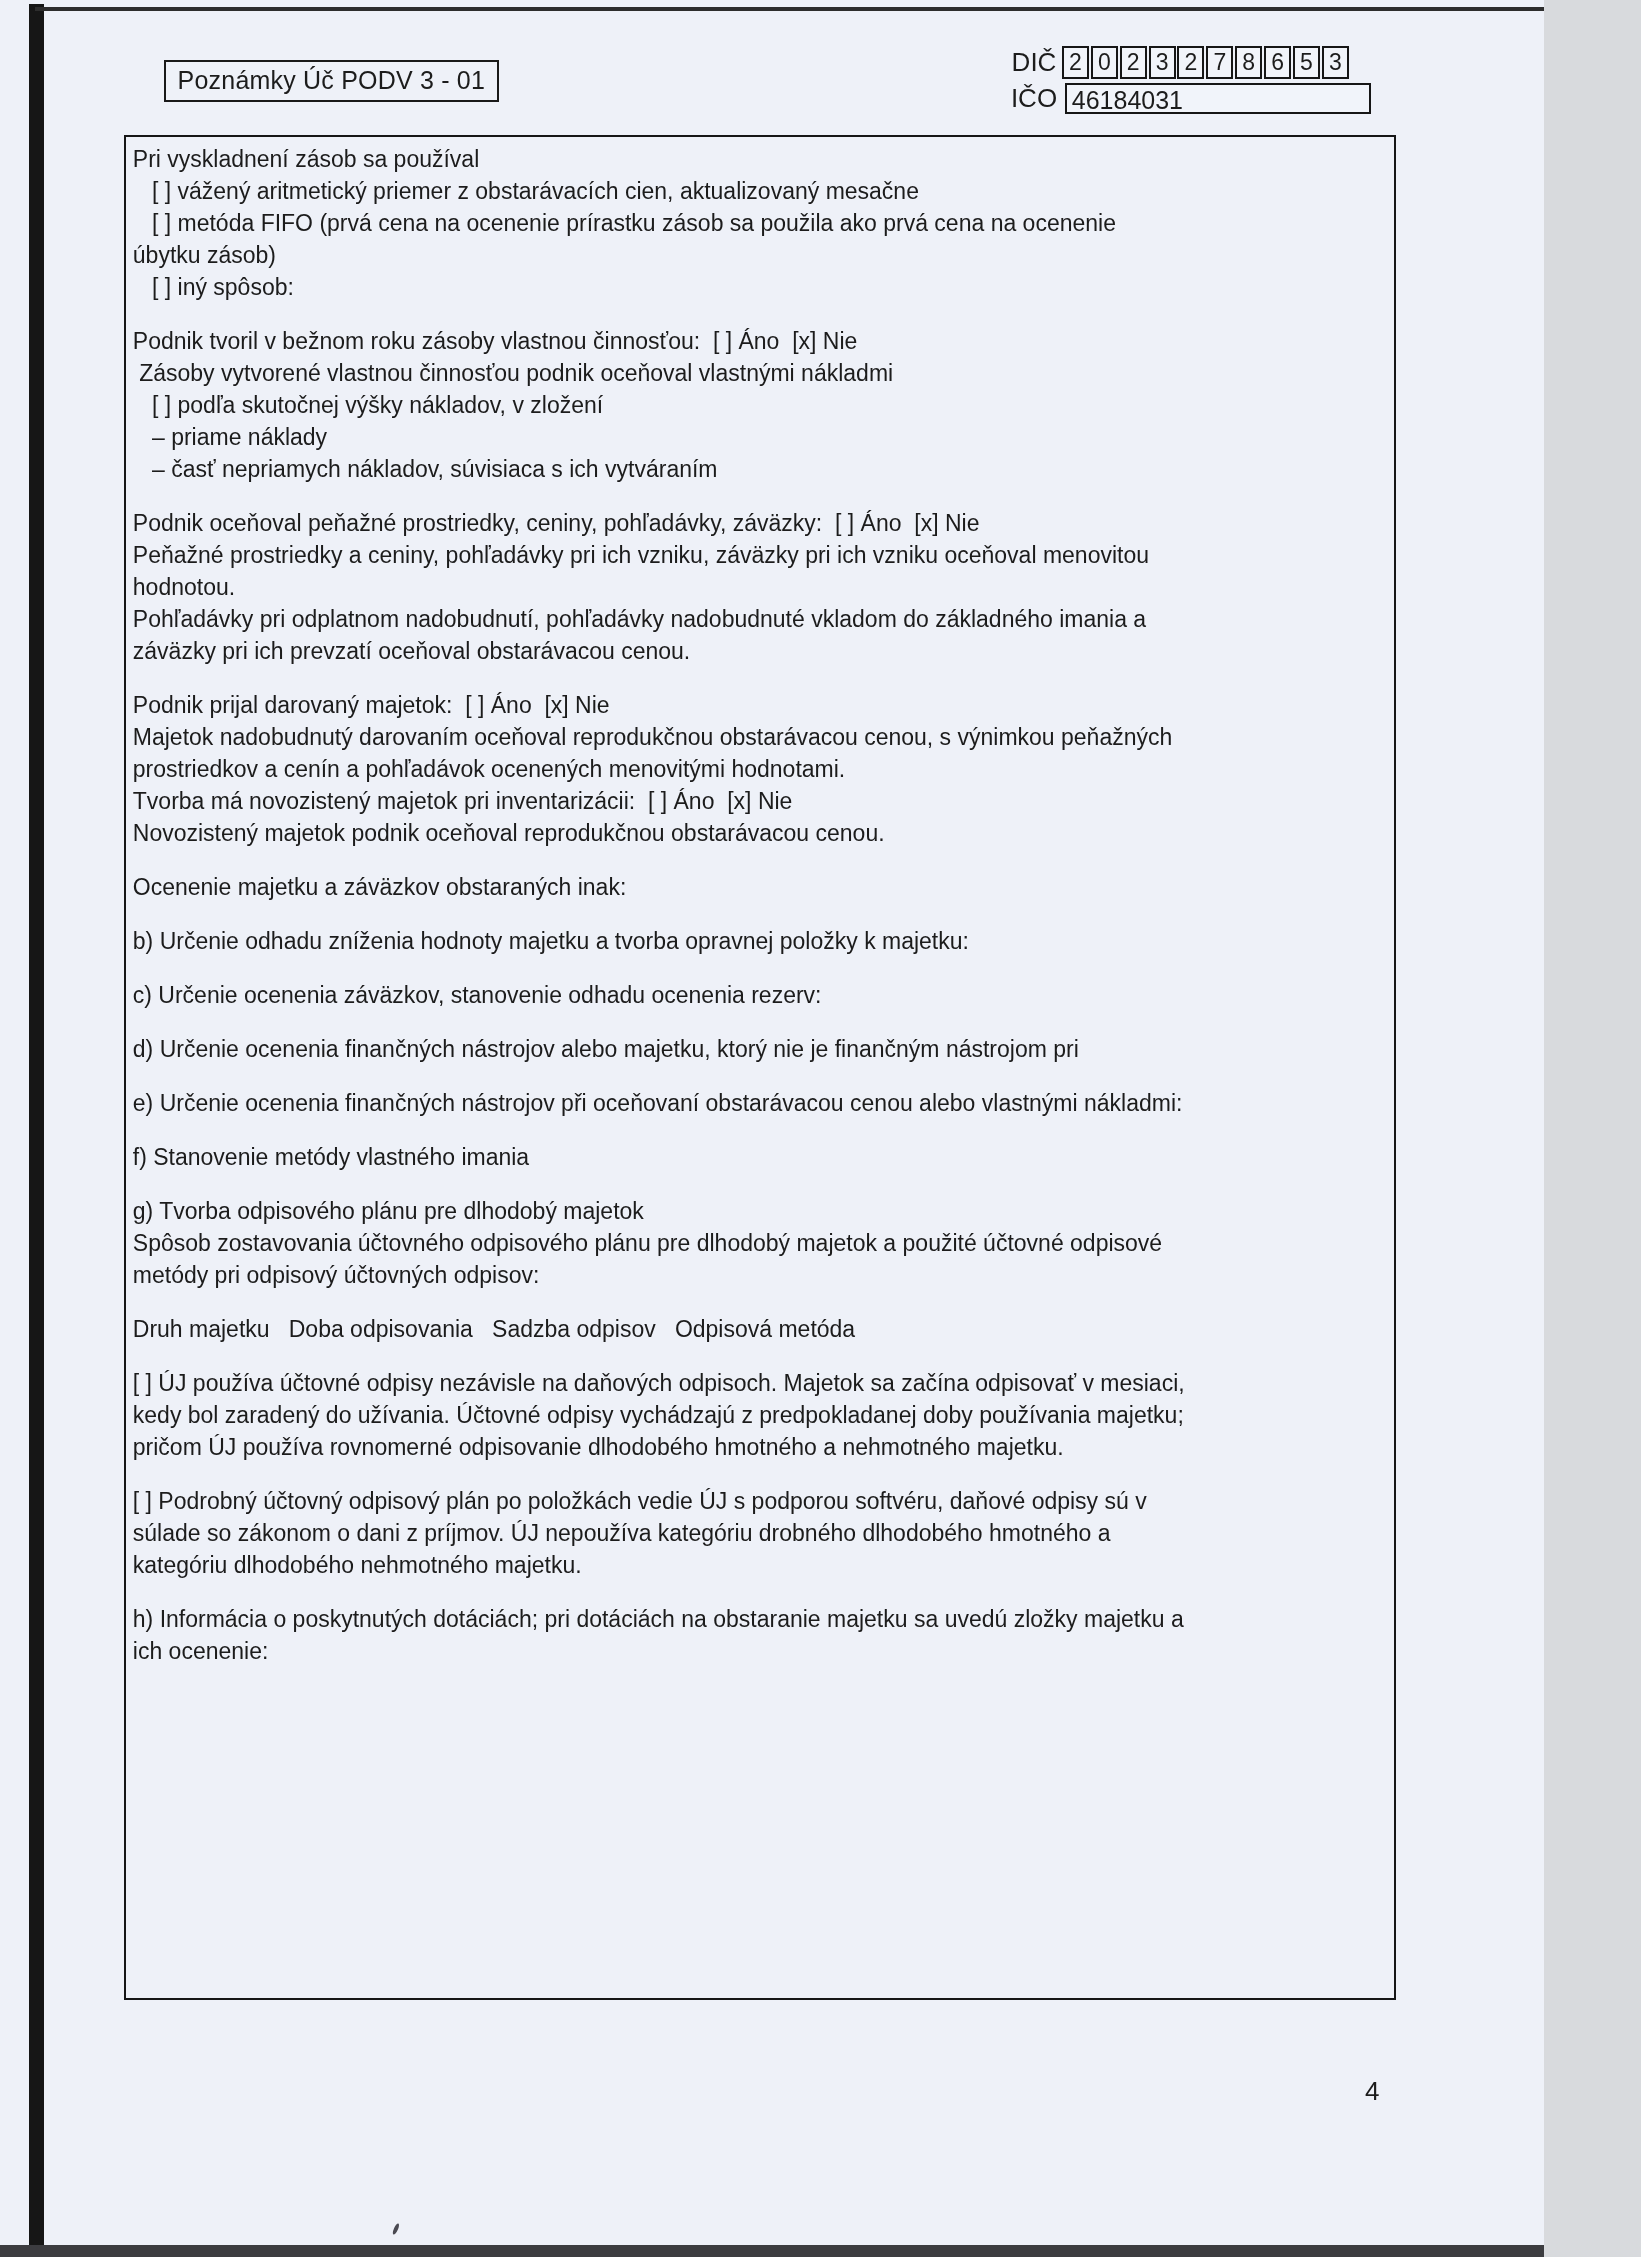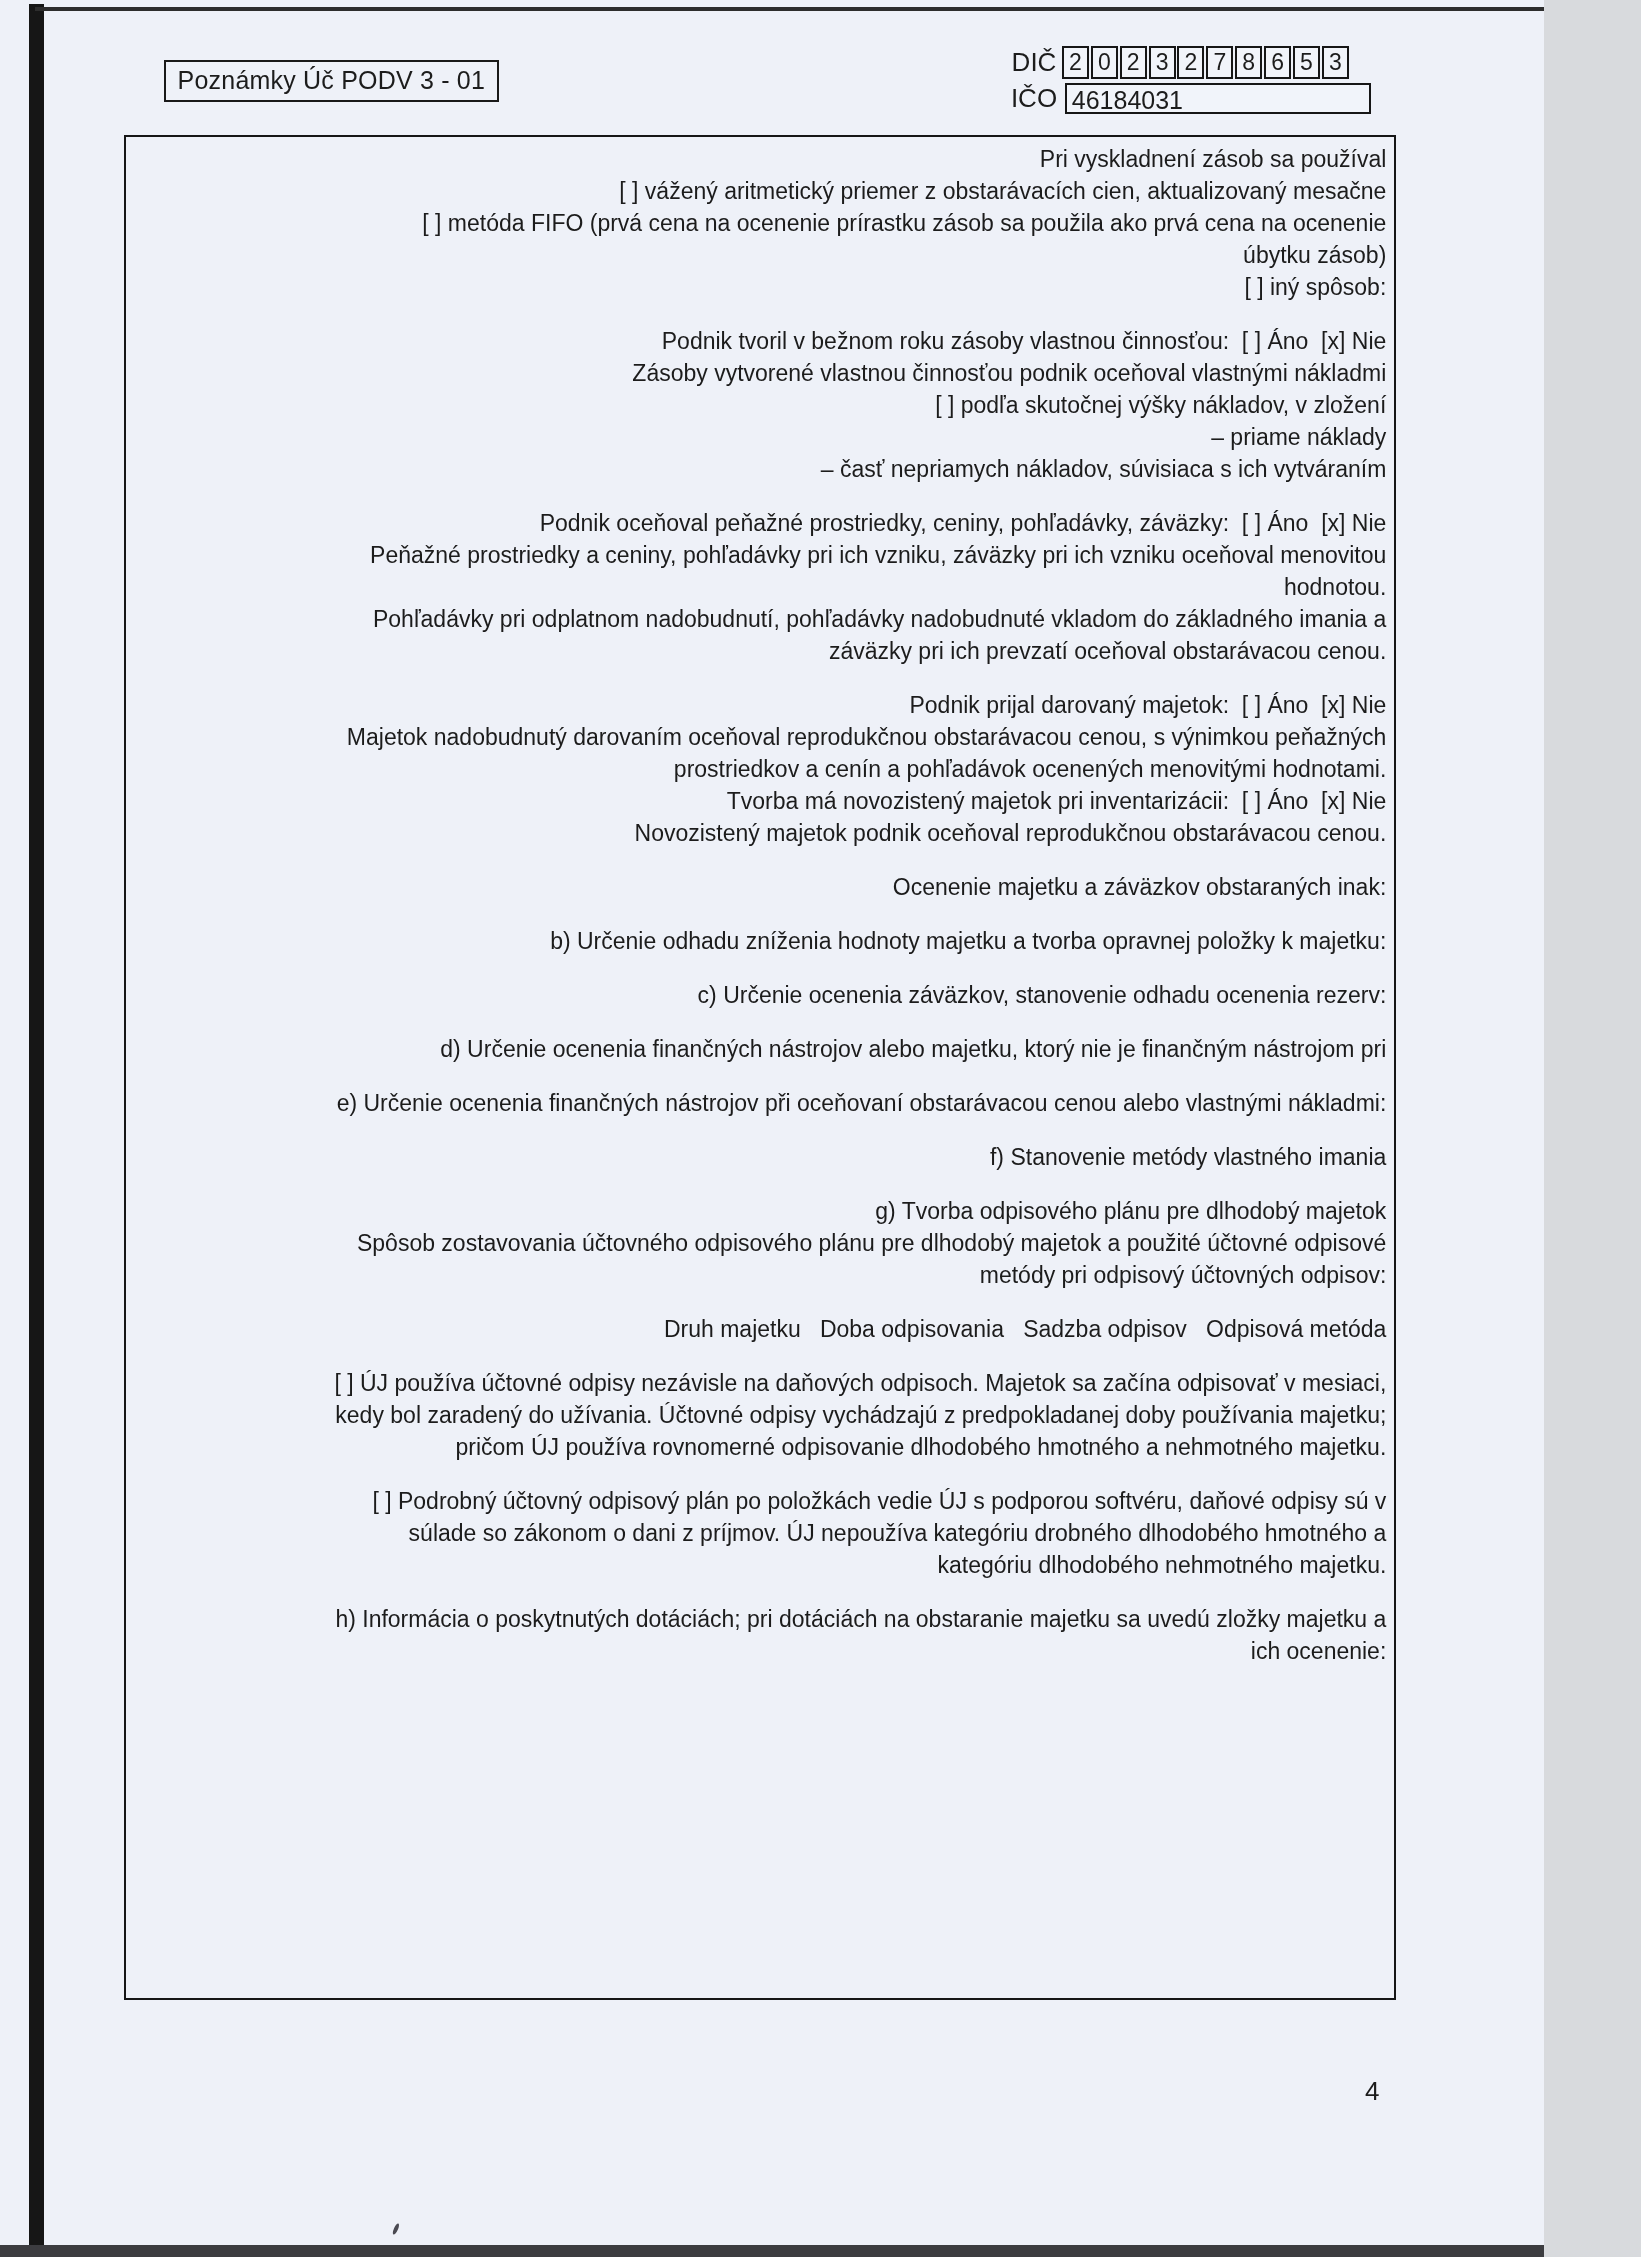--- a/index.html
+++ b/index.html
@@ -36,21 +36,21 @@
   }
   .ico-box{
     width:292px;height:24px;border:2.9px solid #161616;margin-left:5px;
     font-size:25px;padding:1px 4.8px 1.9px 4.8px;background:#f1f4fa;
   }
 
   
   .main-box{
     position:absolute;left:124px;top:135px;width:1272px;height:1865px;
     border:2.9px solid #161616;box-sizing:border-box;
-    padding:5.8px 7.7px 0 6.8px;background:#eef1f8;text-align:right;
+    padding:5.8px 7.7px 0 6.8px;background:#eef1f8;
   }
   .block{margin-top:22px;}
   .block:first-child{margin-top:0;}
   .line{font-size:23px;line-height:32px;white-space:pre-wrap;}
 
   .page-number{position:absolute;left:1365px;top:2076px;font-size:26px;}
 </style>
 </head>
 <body>
 

